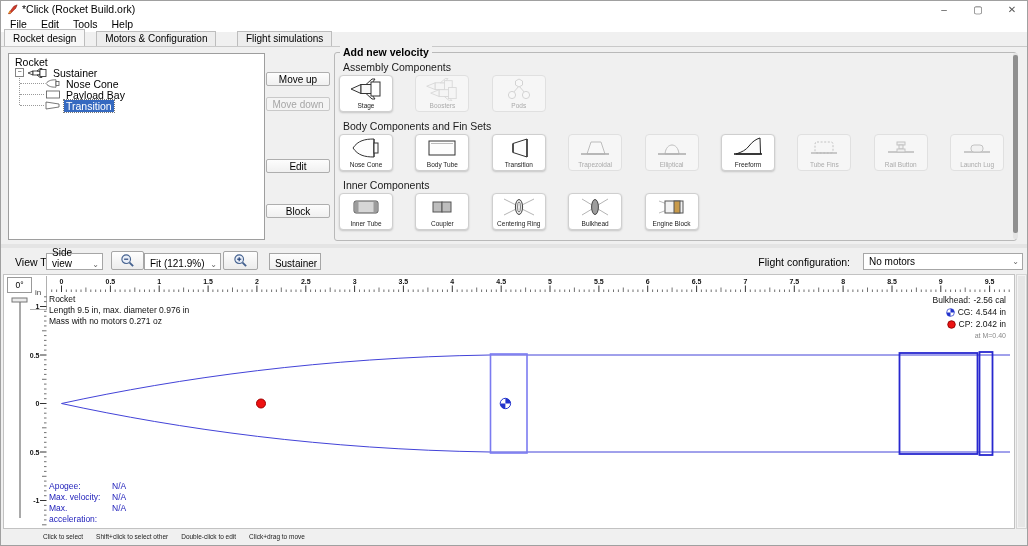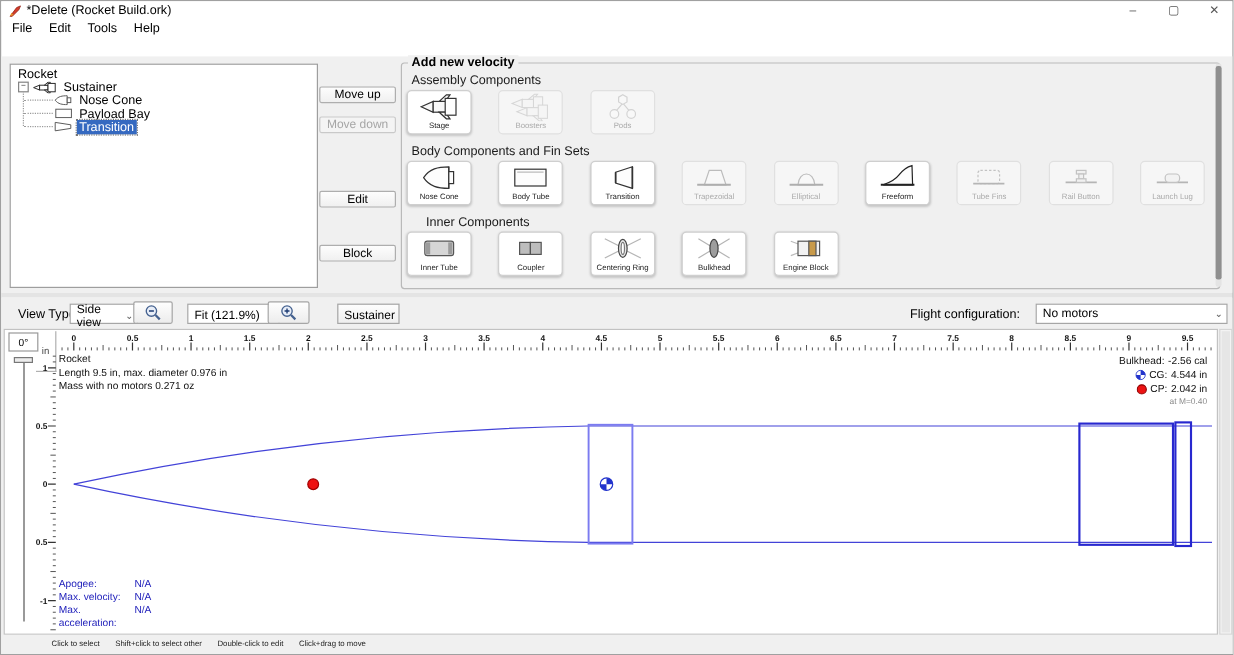--- a/index.html
+++ b/index.html
@@ -38,21 +38,21 @@
   .comp-btn .lbl{font-size:6.5px;line-height:1.15;text-align:center;color:#222;max-width:50px;}
   .comp-btn.disabled{background:#f6f6f6;border-color:#e0e0e0;box-shadow:none;}
   .comp-btn.disabled .lbl{color:#aaa;}
   .comp-btn.disabled .ico{opacity:.4;filter:grayscale(1);}
   .comp-scroll{position:absolute;left:1012px;top:6px;width:5px;height:186px;background:#e4e4e4;border-radius:2px;}
   .comp-scroll .thumb{position:absolute;left:0;top:2px;width:5px;height:178px;background:#8f8f8f;border-radius:2px;}
   .splitter{position:absolute;left:0;top:243px;width:100%;height:4px;background:#e4e4e4;}
   
   .bottom{position:absolute;left:0;top:247px;width:1028px;height:299px;background:#f0f0f0;}
   .tb-label{position:absolute;font-size:10.5px;top:8px;}
-  .dd{position:absolute;top:5px;height:17px;background:#fff;border:1px solid #a6a6a6;box-sizing:border-box;display:flex;align-items:center;padding:4px 3px 0 5px;font-size:10px;margin-left:12px;}
+  .dd{position:absolute;top:5px;height:17px;background:#fff;border:1px solid #a6a6a6;box-sizing:border-box;display:flex;align-items:flex-end;padding:4px 3px 0 5px;font-size:10px;}
   .dd .chev{margin-left:auto;color:#666;font-size:8px;line-height:8px;}
   .tool-btn{position:absolute;top:3px;height:19px;background:linear-gradient(#fefefe,#ececec);border:1px solid #a6a6a6;border-radius:2px;box-sizing:border-box;display:flex;align-items:center;justify-content:center;}
   .fc-group{position:absolute;right:6px;top:5px;display:flex;align-items:center;gap:13px;}
   .fc-group .lbl{font-size:10.5px;}
   .fc-group .dd2{position:relative;width:160px;height:17px;background:#fff;border:1px solid #a6a6a6;box-sizing:border-box;display:flex;align-items:center;padding:0 3px 0 5px;font-size:10px;}
   .canvas{position:absolute;left:2px;top:26px;width:1012px;height:255px;background:#fff;border:1px solid #c2c2c2;box-sizing:border-box;overflow:hidden;}
   .vscroll{position:absolute;left:1015px;top:26px;width:11px;height:255px;background:#f3f3f3;border:1px solid #d5d5d5;box-sizing:border-box;}
   .vscroll .thumb{position:absolute;left:1px;top:1px;width:7px;height:251px;background:#e6e6e6;}
   .rot-box{position:absolute;left:3px;top:2px;width:23px;height:14px;border:1px solid #999;background:#fff;font-size:8.5px;display:flex;align-items:center;justify-content:center;}
   .unit-box{position:absolute;left:26px;top:1px;width:17px;height:34px;border-right:1px solid #b0b0b0;border-bottom:1px solid #b0b0b0;box-sizing:border-box;font-size:8px;color:#444;display:flex;align-items:center;justify-content:center;}
@@ -71,35 +71,40 @@
 
 <div class="window">
 
   <div class="titlebar">
     <span class="app-icon">
         <svg width="11" height="11" viewBox="0 0 12 12">
           <path d="M1.5 10.5 L7.5 2.5 L11 1 L9.5 4.5 L3.5 10.5 Z" fill="#d43c2a" stroke="#8e1f14" stroke-width=".7"></path>
           <path d="M1.5 10.5 L4.8 9.3 L2.7 7.2 Z" fill="#e8922a"></path>
         </svg>
       </span>
-    <span class="title-text">*Delete (Rocket Build.ork)</span>
+    <span class="title-text">*Click (Rocket Build.ork)</span>
     <span class="win-controls" id="win-controls">
         <span class="win-ctl">–</span>
         <span class="win-ctl">▢</span>
         <span class="win-ctl">✕</span>
       </span>
   </div>
 
   <div class="menubar" id="menubar">
       <div class="menu-item">File</div>
       <div class="menu-item">Edit</div>
       <div class="menu-item">Tools</div>
       <div class="menu-item">Help</div>
     </div>
 
+  <div class="tabbar" id="tabbar">
+      <div class="tab selected" style="left: 3px;">Rocket design</div>
+      <div class="tab" style="left: 95.2px;">Motors &amp; Configuration</div>
+      <div class="tab" style="left: 236px;">Flight simulations</div>
+    </div>
 
   <div class="upper">
     <div class="tree-panel" id="tree-panel">
         <div class="tree-row" style="top: 2px; padding-left: 4px;">
           <span class="tree-label">Rocket</span>
         </div>
         <div class="tree-guide-v" style="left: 10px; top: 22px; height: 29px;"></div>
         <div class="tree-row" style="top: 13px; padding-left: 6px;">
           <span class="expander">−</span>
           <span class="tree-ico">
@@ -304,21 +309,21 @@
               <svg width="30" height="22" viewBox="0 0 30 22">
                 <g stroke="#777" fill="#eee">
                   <line x1="2" y1="15" x2="28" y2="15" stroke-width="1.4" stroke="#555"></line>
                   <rect x="9" y="8" width="12" height="7" rx="3"></rect>
                 </g>
               </svg>
             </span>
             <span class="lbl">Launch Lug</span>
           </div>
         </div>
-        <div class="comp-label" style="top: 126px; margin-left: 12px;">Inner Components</div>
+        <div class="comp-label" style="top: 126px;">Inner Components</div>
         <div class="comp-row" style="top: 140px;">
           <div class="comp-btn">
             <span class="ico">
               <svg width="30" height="18" viewBox="0 0 30 18">
                 <g stroke="#555">
                   <rect x="3" y="3" width="24" height="12" rx="2" fill="#d6d6d6"></rect>
                   <rect x="4" y="4" width="3.5" height="10" fill="#9c9c9c" stroke="none"></rect>
                   <rect x="22.5" y="4" width="3.5" height="10" fill="#9c9c9c" stroke="none"></rect>
                 </g>
               </svg>

